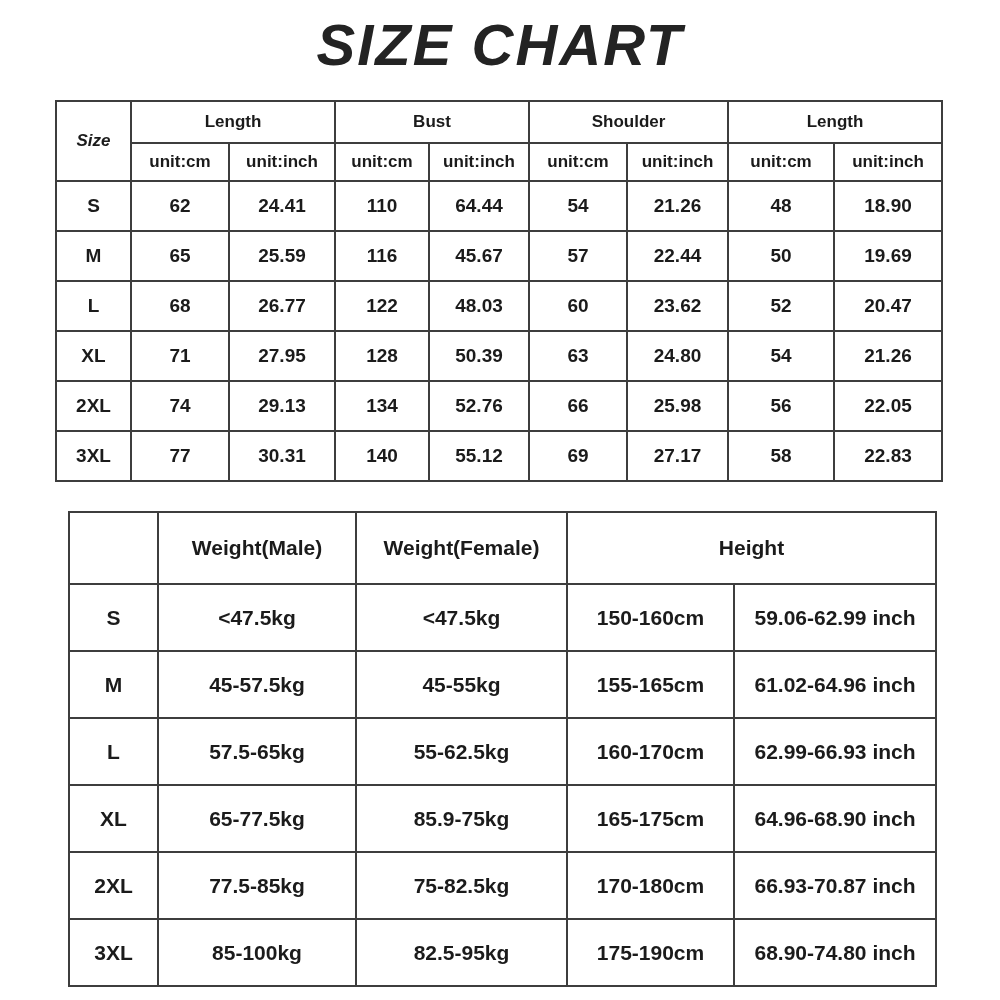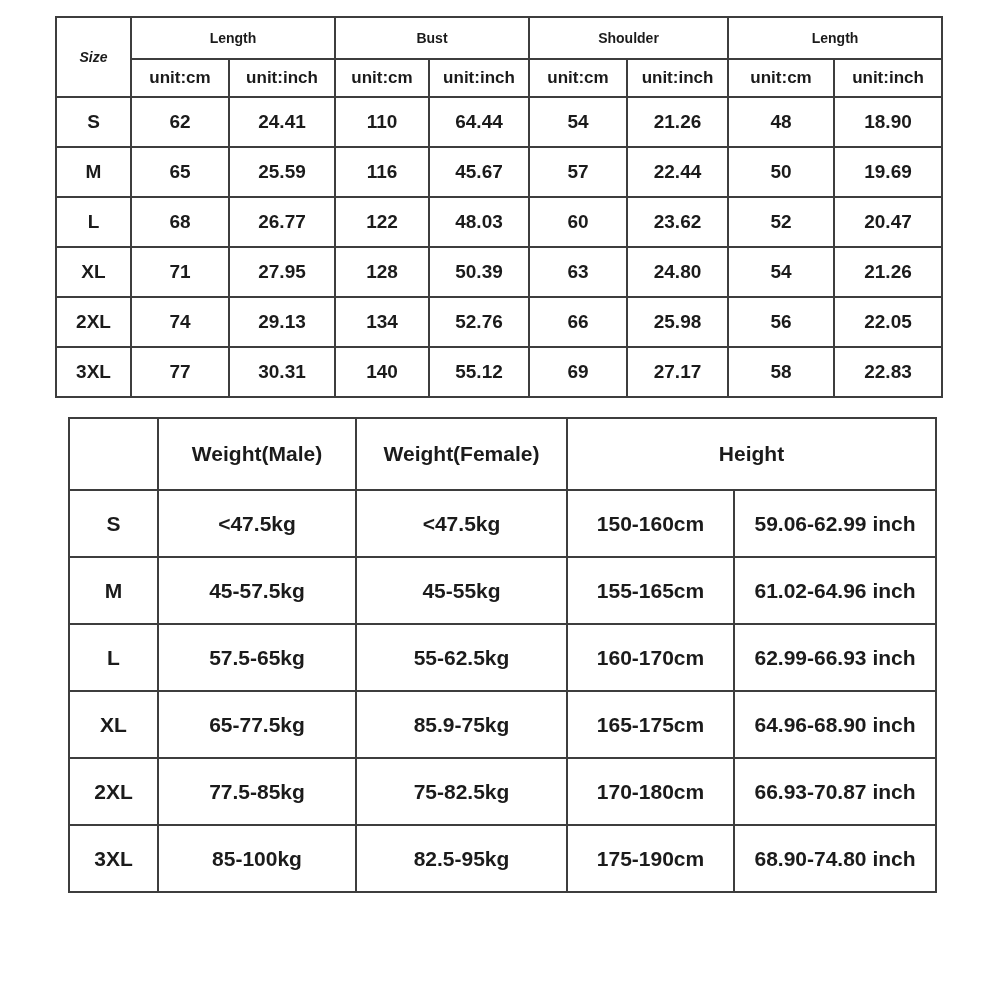--- a/index.html
+++ b/index.html
@@ -38,36 +38,37 @@
     vertical-align: middle;
     font-weight: bold;
     padding: 0;
     overflow: hidden;
     white-space: nowrap;
   }
 
   
   #size-table { margin: 16px 0 0 55px; width: 886px; }
   #size-table th.corner { font-size: 19px; font-style: italic; }
-  #size-table tr.group-row th { height: 40px; font-size: 14px; }
+  #size-table tr.group-row th { height: 40px; font-size: 17px; }
   #size-table tr.unit-row th { height: 36px; font-size: 17px; text-align: center; }
   #size-table tbody th,
   #size-table tbody td { height: 48px; font-size: 19px; }
 
   
-  #body-table { margin: 19px 0 0 68px; width: 867px; }
+  #body-table { margin: 29px 0 0 68px; width: 867px; }
   #body-table thead th { height: 70px; font-size: 21px; }
   #body-table tbody th,
   #body-table tbody td { height: 65px; font-size: 21px; }
 </style>
 </head>
 <body>
 
 <div class="page">
 
+  <h1 class="title">SIZE CHART</h1>
 
   <table id="size-table">
     <colgroup>
       <col style="width:75px">
         <col style="width:98px">
         <col style="width:106px">
       <col style="width:94px">
         <col style="width:100px">
         <col style="width:98px">
       <col style="width:101px">

